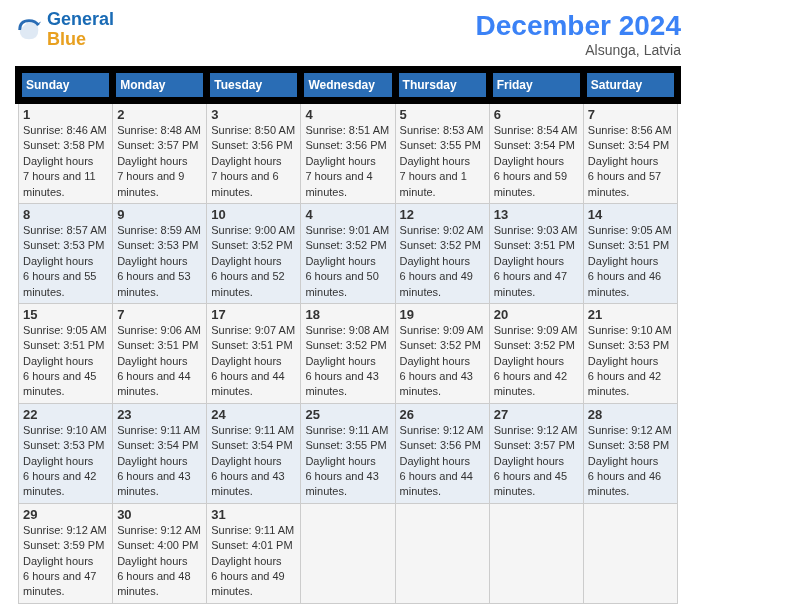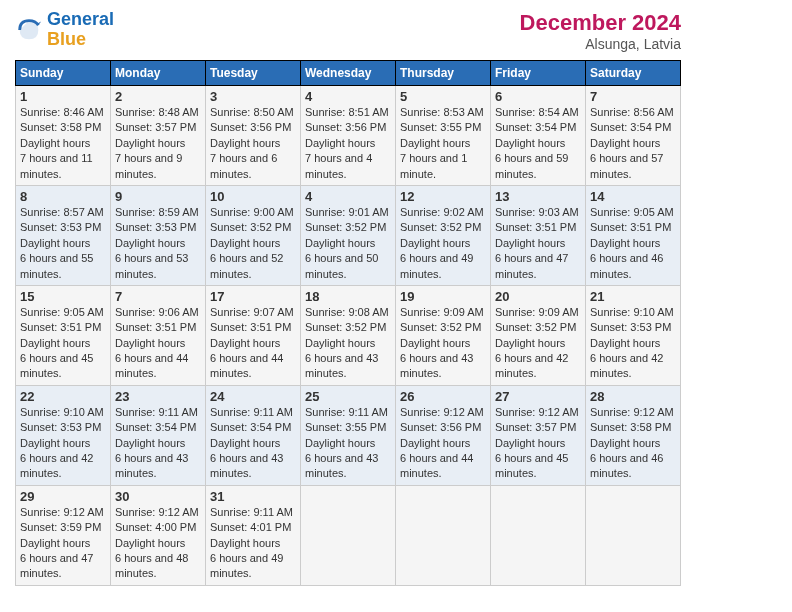--- a/index.html
+++ b/index.html
@@ -35,41 +35,41 @@
       color: #1a6bb5;
     }
     .logo-icon {
       width: 28px;
       height: 28px;
     }
     .title-block {
       text-align: right;
     }
     .month-title {
-      font-size: 22px;
-      font-weight: bold;
-      color: #be185d;
+      font-size: 28px;
+      font-weight: bold;
+      color: #3b82f6;
     }
     .location {
       font-size: 14px;
       color: #555;
     }
     .calendar-table {
       width: 100%;
       border-collapse: collapse;
       font-size: 10.5px;
     }
     .calendar-table thead th {
       background-color: #2a6db5;
       color: #fff;
       font-size: 12px;
       font-weight: bold;
       padding: 5px 4px;
       text-align: left;
-      border: 1px solid #000000;
+      border: 7px solid #000000;
     }
     .calendar-table tbody td {
       vertical-align: top;
       border: 1px solid #ccc;
       padding: 3px 4px;
       width: calc(100%/7);
       height: 82px;
     }
     .calendar-table tbody tr:nth-child(odd) td {
       background-color: #f5f5f5;

